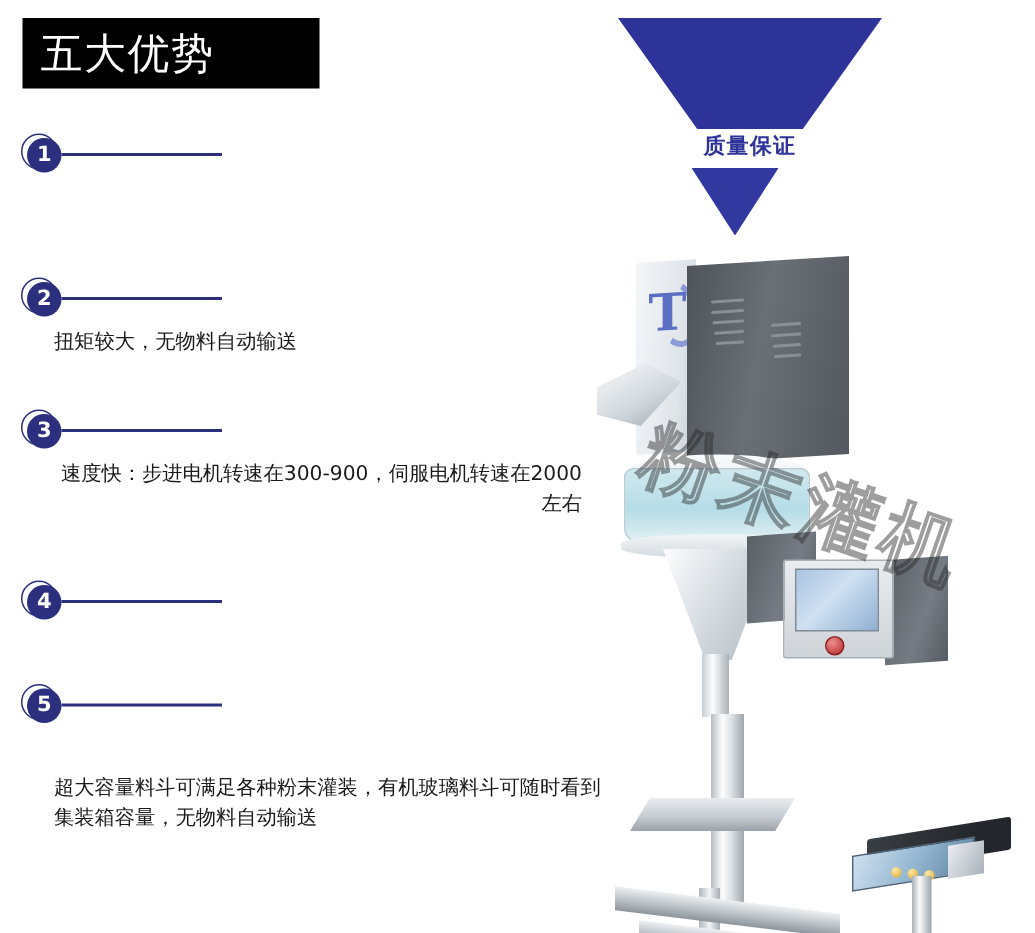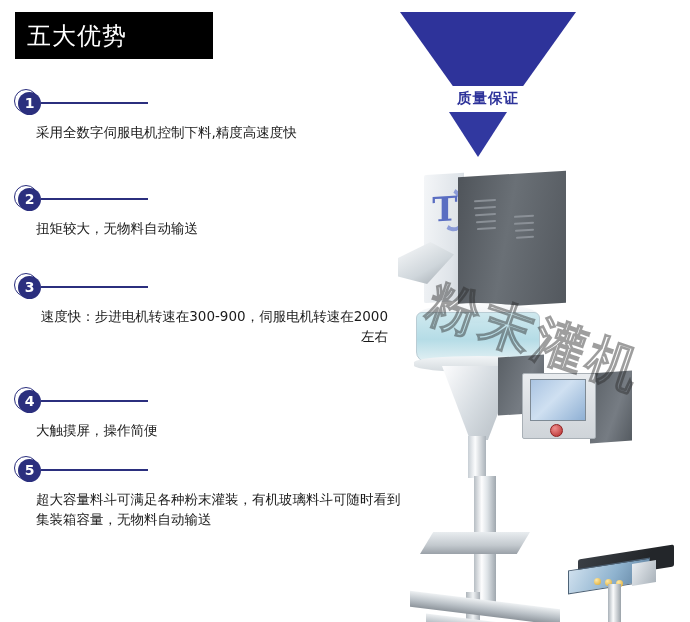--- a/index.html
+++ b/index.html
@@ -28,21 +28,21 @@
     height: 47px;
     background: #000000;
     box-sizing: border-box;
   }
   .title-text {
     position: absolute;
     left: 12px;
     top: 50%;
     transform: translateY(-50%);
     color: #ffffff;
-    font-size: 24px;
+    font-size: 28px;
     font-weight: 400;
     letter-spacing: 1px;
     line-height: 1;
     white-space: nowrap;
     font-family: "DejaVu Sans", "Liberation Sans", sans-serif;
   }
 
   
   .feature {
     position: absolute;
@@ -101,21 +101,21 @@
     width: 360px;
     color: #1a1a1a;
     font-size: 13.5px;
     line-height: 20px;
     font-family: "DejaVu Sans", "Liberation Sans", sans-serif;
   }
 
   
   .funnel {
     position: absolute;
-    left: 400px;
+    left: 412px;
     top: 12px;
     width: 176px;
     height: 146px;
   }
   .funnel-top {
     position: absolute;
     left: 0;
     top: 0;
     width: 176px;
     height: 74px;
@@ -325,21 +325,20 @@
   </div>
 
   <div class="feature" style="top:92px;">
     <div class="badge-row">
       <div class="badge">
         <div class="ring"></div>
         <div class="disc">1</div>
       </div>
       <div class="badge-line"></div>
     </div>
-    <div class="feature-text">采用全数字伺服电机控制下料,精度高速度快</div>
   </div>
 
   <div class="feature" style="top:188px;">
     <div class="badge-row">
       <div class="badge">
         <div class="ring"></div>
         <div class="disc">2</div>
       </div>
       <div class="badge-line"></div>
     </div>
@@ -358,32 +357,31 @@
   </div>
 
   <div class="feature" style="top:390px;">
     <div class="badge-row">
       <div class="badge">
         <div class="ring"></div>
         <div class="disc">4</div>
       </div>
       <div class="badge-line"></div>
     </div>
-    <div class="feature-text">大触摸屏，操作简便</div>
   </div>
 
   <div class="feature" style="top:459px;">
     <div class="badge-row">
       <div class="badge">
         <div class="ring"></div>
         <div class="disc">5</div>
       </div>
       <div class="badge-line"></div>
     </div>
-    <div class="feature-text" style="width:368px;">超大容量料斗可满足各种粉末灌装，有机玻璃料斗可随时看到集装箱容量，无物料自动输送</div>
+    <div class="feature-text" style="width:368px;margin-top:26px;">超大容量料斗可满足各种粉末灌装，有机玻璃料斗可随时看到集装箱容量，无物料自动输送</div>
   </div>
 
   <div class="funnel">
     <div class="funnel-top"></div>
     <div class="funnel-label">质量保证</div>
     <div class="funnel-bottom"></div>
   </div>
 
   <div class="machine">
 

